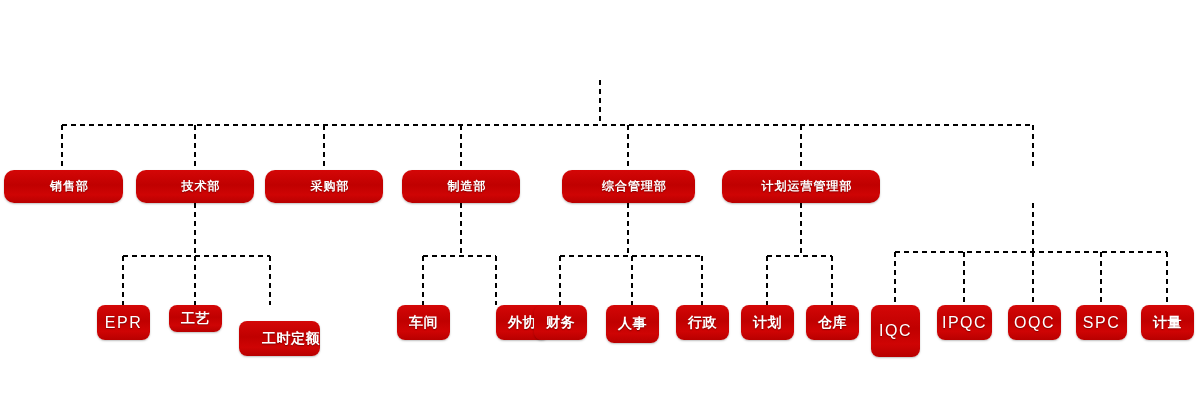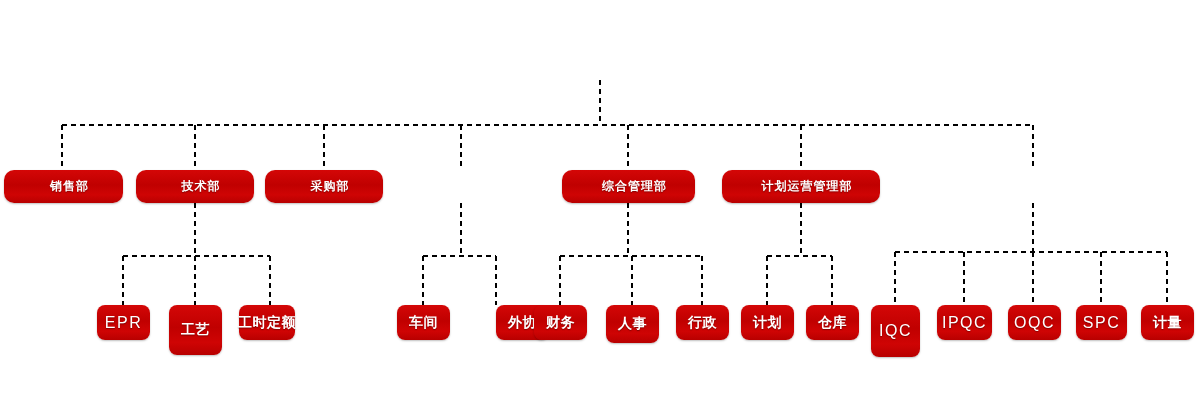--- a/index.html
+++ b/index.html
@@ -107,33 +107,36 @@
     </svg>
     <div class="node level-2" style="left: 4px; top: 170px; width: 119px; height: 33px;">
       <span class="node-label">销售部</span>
     </div>
     <div class="node level-2" style="left: 136px; top: 170px; width: 118px; height: 33px;">
       <span class="node-label">技术部</span>
     </div>
     <div class="node level-2" style="left: 265px; top: 170px; width: 118px; height: 33px;">
       <span class="node-label">采购部</span>
     </div>
+    <div class="node level-2" style="left: 402px; top: 170px; width: 118px; height: 33px;">
+      <span class="node-label">制造部</span>
+    </div>
     <div class="node level-2" style="left: 722px; top: 170px; width: 158px; height: 33px;">
       <span class="node-label">计划运营管理部</span>
     </div>
     <div class="node level-2" style="left: 562px; top: 170px; width: 133px; height: 33px;">
       <span class="node-label">综合管理部</span>
     </div>
     <div class="node level-3 latin" style="left: 97px; top: 305px; width: 53px; height: 35px;">
       <span class="node-label">EPR</span>
     </div>
-    <div class="node level-3" style="left: 169px; top: 305px; width: 53px; height: 50px; justify-content: center;">
+    <div class="node level-3" style="left: 169px; top: 305px; width: 53px; height: 27px; justify-content: center;">
       <span class="node-label">工艺</span>
     </div>
-    <div class="node level-3" style="left: 239px; top: 305px; width: 56px; height: 35px;">
+    <div class="node level-3" style="left: 239px; top: 321px; width: 81px; height: 35px; justify-content: flex-end;">
       <span class="node-label">工时定额</span>
     </div>
     <div class="node level-3" style="left: 397px; top: 305px; width: 53px; height: 35px;">
       <span class="node-label">车间</span>
     </div>
     <div class="node level-3" style="left: 496px; top: 305px; width: 53px; height: 35px;">
       <span class="node-label">外协</span>
     </div>
     <div class="node level-3" style="left: 534px; top: 305px; width: 53px; height: 35px;">
       <span class="node-label">财务</span>

